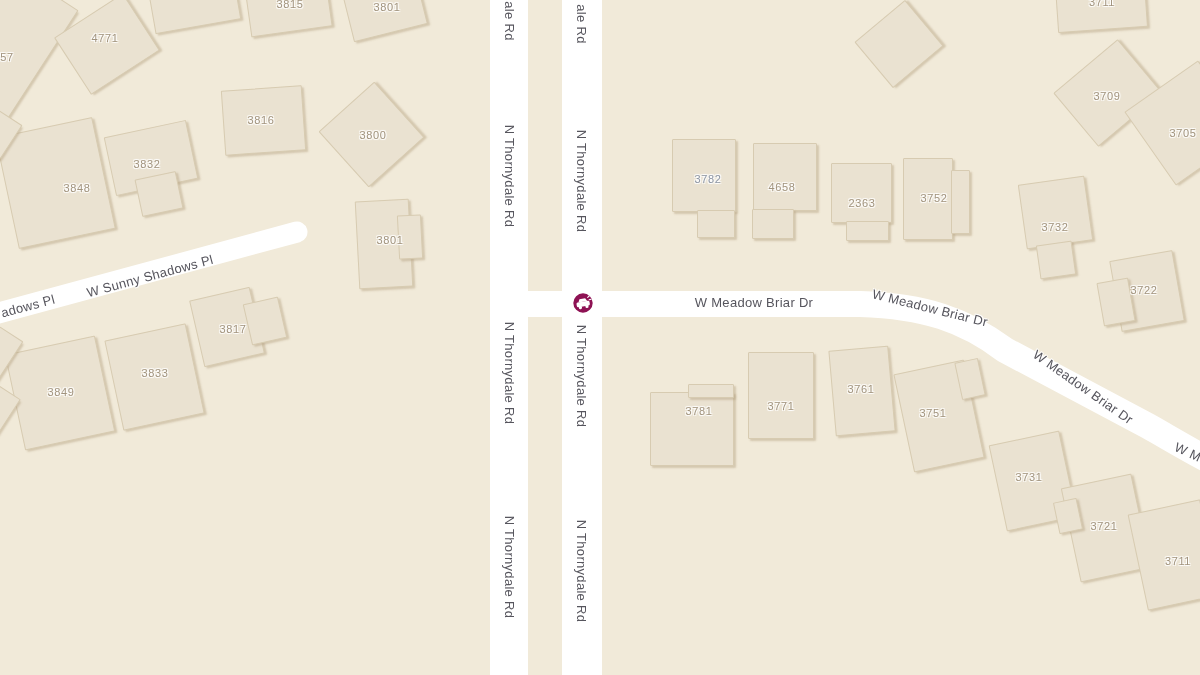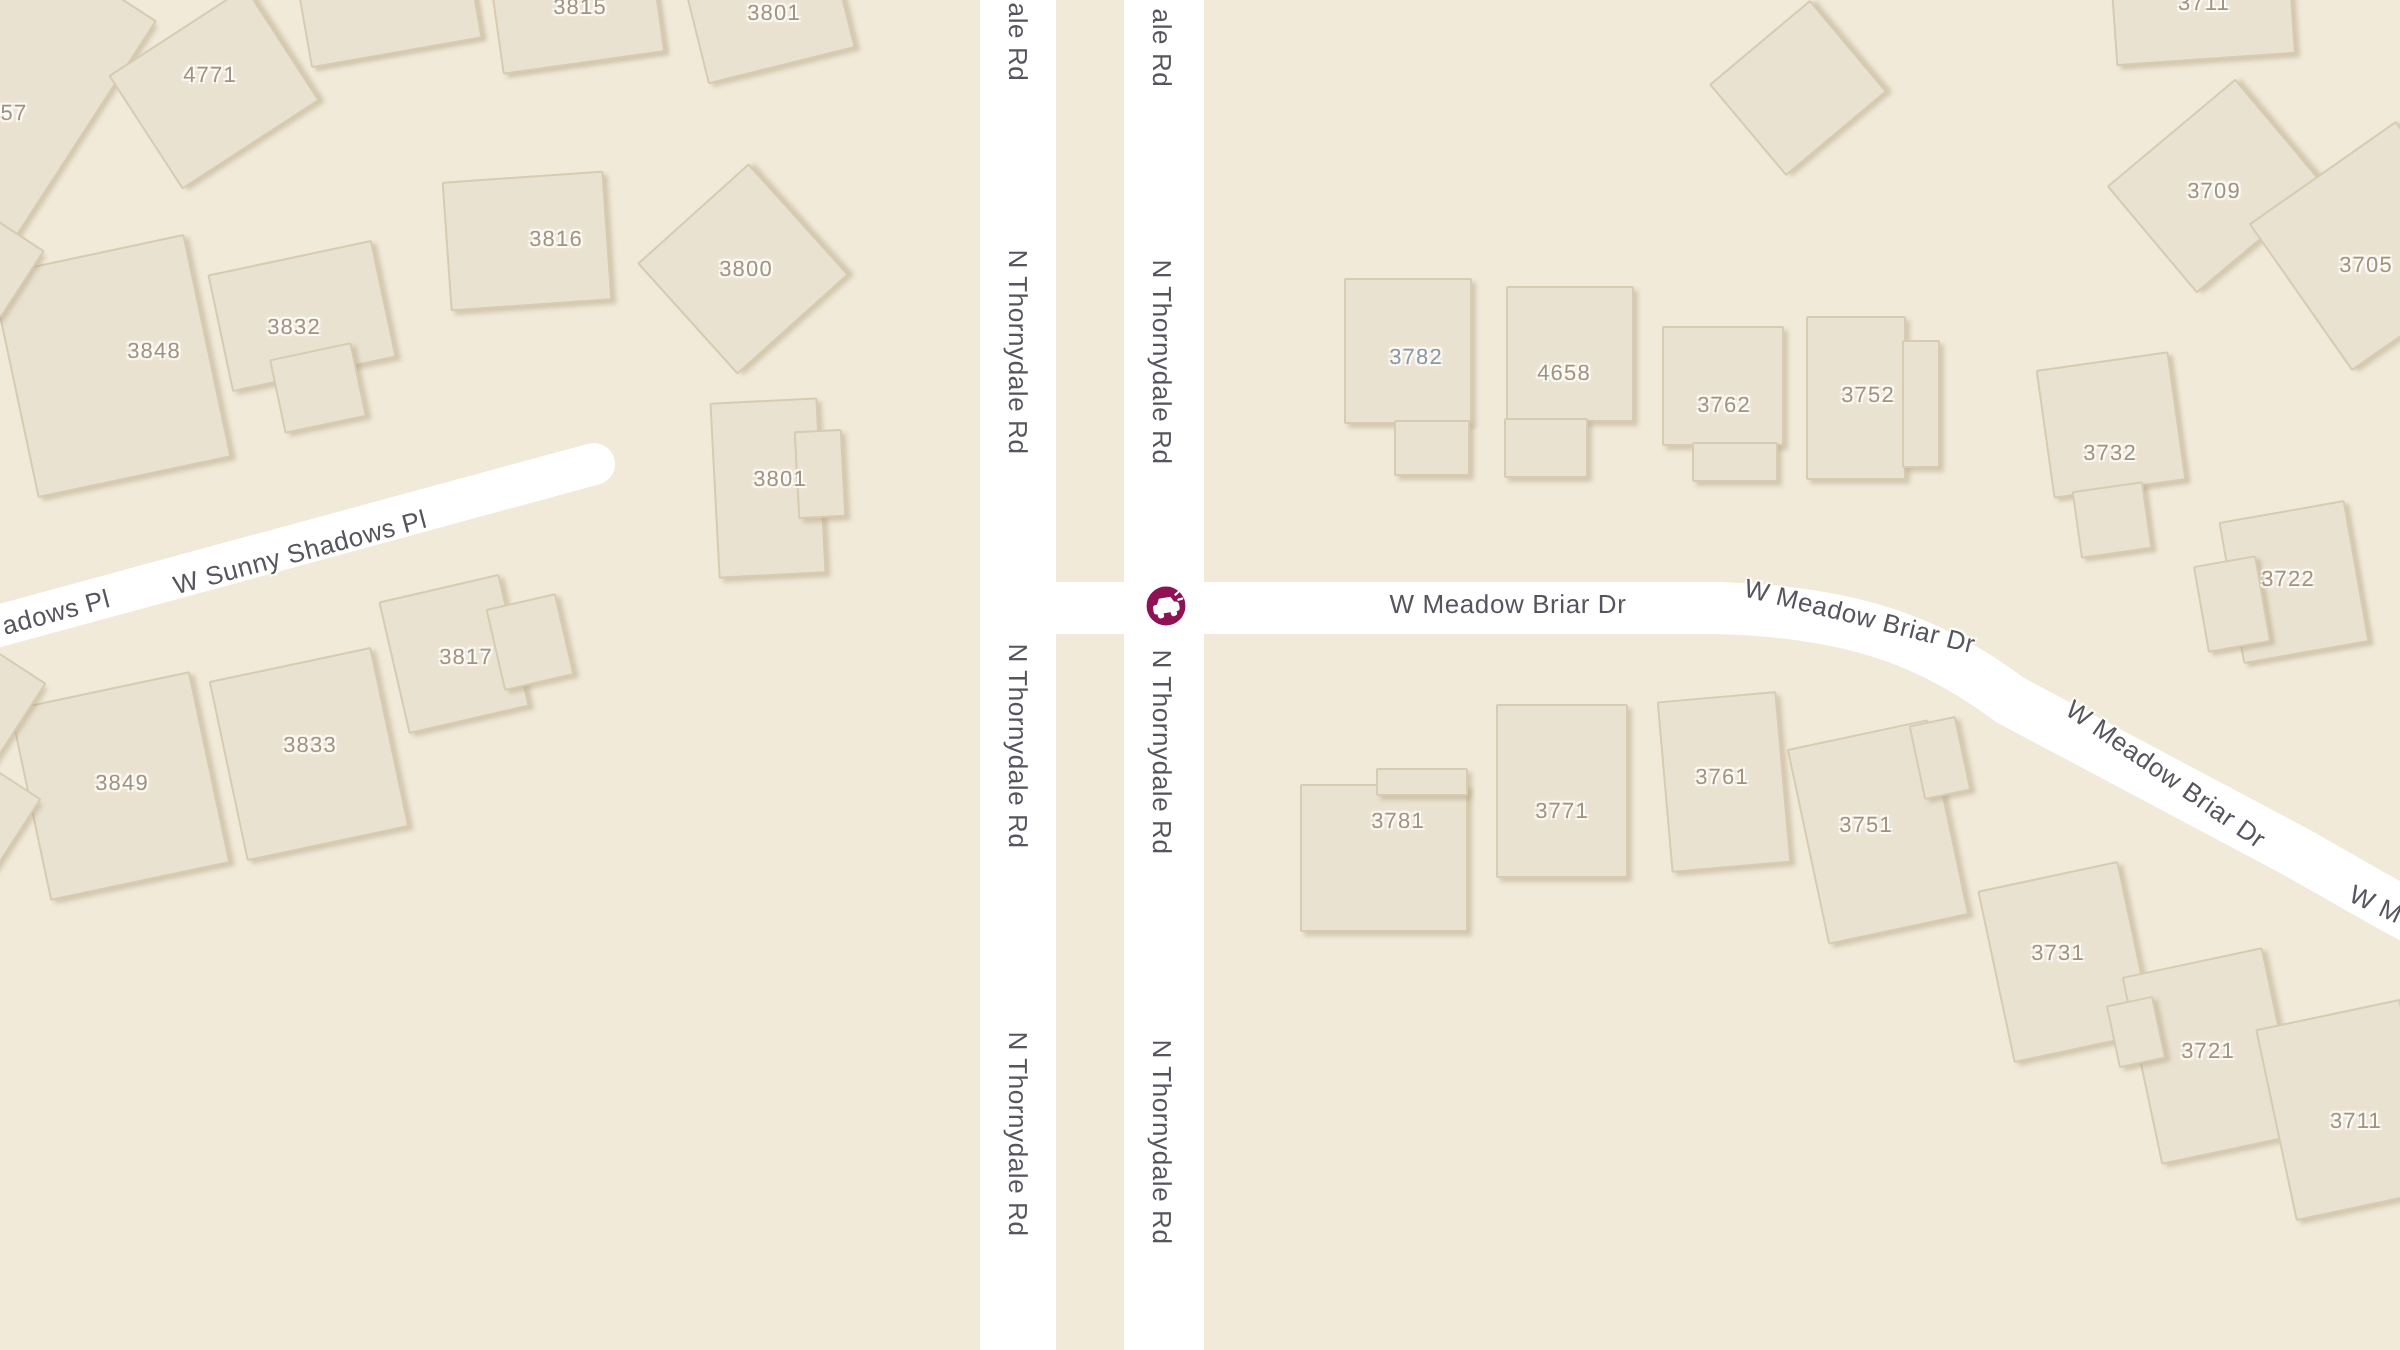--- a/index.html
+++ b/index.html
@@ -107,31 +107,31 @@
       <div class="road-label" style="left: 754px; top: 302px; color: rgb(86, 85, 93); transform: translate(-50%, -50%) rotate(0deg);">W Meadow Briar Dr</div>
       <div class="road-label" style="left: 930px; top: 308px; color: rgb(86, 85, 93); transform: translate(-50%, -50%) rotate(14deg);">W Meadow Briar Dr</div>
       <div class="road-label" style="left: 1083px; top: 387px; color: rgb(86, 85, 93); transform: translate(-50%, -50%) rotate(35deg);">W Meadow Briar Dr</div>
       <div class="road-label" style="left: 1188px; top: 452px; color: rgb(86, 85, 93); transform: translate(-50%, -50%) rotate(25deg);">W M</div>
       <div class="road-label" style="left: 150px; top: 276px; color: rgb(86, 85, 93); transform: translate(-50%, -50%) rotate(-15deg);">W Sunny Shadows Pl</div>
       <div class="road-label" style="left: 28px; top: 306px; color: rgb(86, 85, 93); transform: translate(-50%, -50%) rotate(-15deg);">adows Pl</div>
       <div class="house-number" style="left: 7px; top: 57px; color: rgb(161, 147, 125);">57</div>
       <div class="house-number" style="left: 105px; top: 38px; color: rgb(161, 147, 125);">4771</div>
       <div class="house-number" style="left: 290px; top: 4px; color: rgb(161, 147, 125);">3815</div>
       <div class="house-number" style="left: 387px; top: 7px; color: rgb(161, 147, 125);">3801</div>
-      <div class="house-number" style="left: 278px; top: 120px; color: rgb(161, 147, 125);">3816</div>
+      <div class="house-number" style="left: 261px; top: 120px; color: rgb(161, 147, 125);">3816</div>
       <div class="house-number" style="left: 373px; top: 135px; color: rgb(161, 147, 125);">3800</div>
       <div class="house-number" style="left: 147px; top: 164px; color: rgb(161, 147, 125);">3832</div>
-      <div class="house-number" style="left: 55px; top: 176px; color: rgb(161, 147, 125); padding-left: 44px;">3848</div>
+      <div class="house-number" style="left: 55px; top: 188px; color: rgb(161, 147, 125); padding-left: 44px;">3848</div>
       <div class="house-number" style="left: 390px; top: 240px; color: rgb(161, 147, 125);">3801</div>
       <div class="house-number" style="left: 233px; top: 329px; color: rgb(161, 147, 125);">3817</div>
       <div class="house-number" style="left: 155px; top: 373px; color: rgb(161, 147, 125);">3833</div>
       <div class="house-number" style="left: 61px; top: 392px; color: rgb(161, 147, 125);">3849</div>
       <div class="house-number" style="left: 708px; top: 179px; color: rgb(140, 149, 164);">3782</div>
       <div class="house-number" style="left: 782px; top: 187px; color: rgb(161, 147, 125);">4658</div>
-      <div class="house-number" style="left: 862px; top: 203px; color: rgb(161, 147, 125);">3762</div>
+      <div class="house-number" style="left: 862px; top: 203px; color: rgb(161, 147, 125);">2363</div>
       <div class="house-number" style="left: 934px; top: 198px; color: rgb(161, 147, 125);">3752</div>
       <div class="house-number" style="left: 1055px; top: 227px; color: rgb(161, 147, 125);">3732</div>
       <div class="house-number" style="left: 1107px; top: 96px; color: rgb(161, 147, 125);">3709</div>
       <div class="house-number" style="left: 1183px; top: 133px; color: rgb(161, 147, 125);">3705</div>
       <div class="house-number" style="left: 1144px; top: 290px; color: rgb(161, 147, 125);">3722</div>
       <div class="house-number" style="left: 1102px; top: 2px; color: rgb(161, 147, 125);">3711</div>
       <div class="house-number" style="left: 699px; top: 411px; color: rgb(161, 147, 125);">3781</div>
       <div class="house-number" style="left: 781px; top: 394px; color: rgb(161, 147, 125); margin-top: 12px;">3771</div>
       <div class="house-number" style="left: 861px; top: 389px; color: rgb(161, 147, 125);">3761</div>
       <div class="house-number" style="left: 933px; top: 413px; color: rgb(161, 147, 125);">3751</div>

